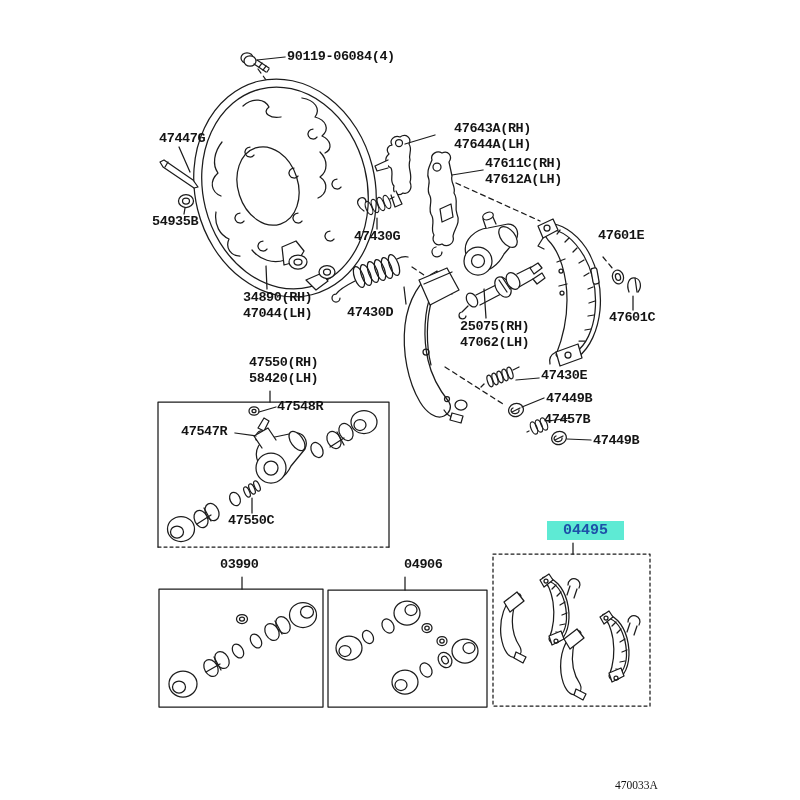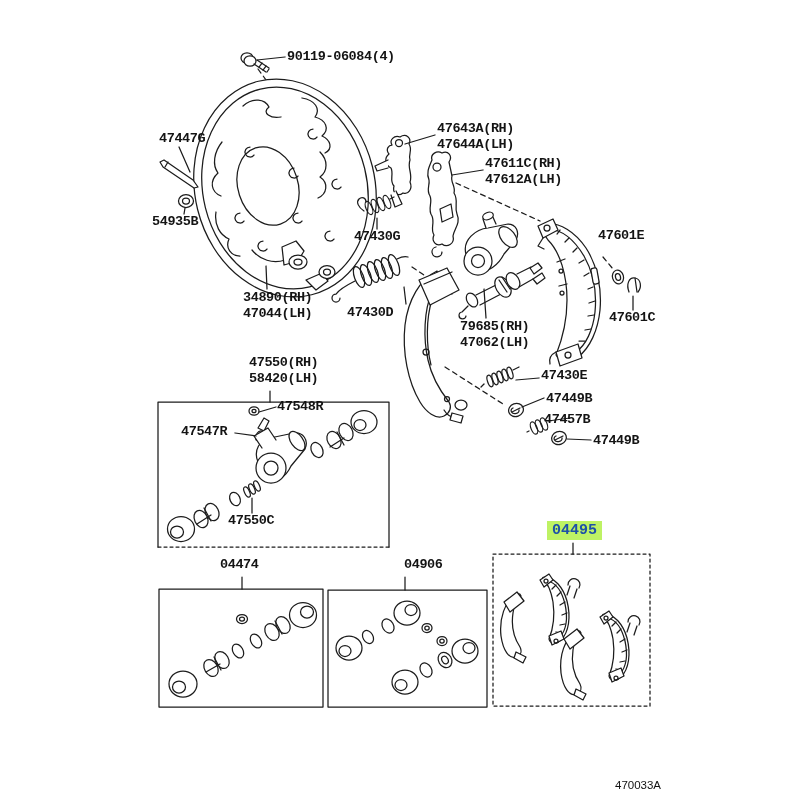--- a/index.html
+++ b/index.html
@@ -1,23 +1,23 @@
 <!DOCTYPE html>
 <html><head>
 <meta charset="utf-8">
 <style>
   html,body{margin:0;padding:0;background:#fff;}
   #stage{position:relative;width:800px;height:800px;background:#fff;overflow:hidden;
          font-family:"Liberation Mono","DejaVu Sans Mono",monospace;}
   #art{position:absolute;left:0;top:0;}
   .lbl{position:absolute;font-weight:bold;font-size:13.5px;line-height:15.5px;
        letter-spacing:-0.4px;color:#141414;white-space:pre-line;}
-  .lbl.hl{background:#bef264;color:#1d50a8;font-size:15px;line-height:17px;
-          padding:1px 5px;letter-spacing:0;}
-  #diagram-code{position:absolute;left:615px;top:779px;font-family:Liberation Sans, sans-serif;
+  .lbl.hl{background:#5eead4;color:#1d50a8;font-size:15px;line-height:17px;
+          padding:1px 16px;letter-spacing:0;}
+  #diagram-code{position:absolute;left:615px;top:779px;font-family:Liberation Serif, serif;
        font-size:11.5px;color:#111;font-weight:normal;}
 </style>
 </head>
 <body>
 
 <div id="stage">
 
 <svg id="art" width="800" height="800" viewBox="0 0 800 800">
 <g fill="none" stroke="#1c1c1c" stroke-width="1.25" stroke-linecap="round" stroke-linejoin="round">
 
@@ -302,40 +302,40 @@
     <path d="M242,577 L242,589"></path>
     <path d="M405,577 L405,590"></path>
     <path d="M573,543 L573,554"></path>
   </g>
 </g>
 </svg>
 
 <div class="lbl" style="left:287px;top:49px">90119-06084(4)</div>
 <div class="lbl" style="left:159px;top:131px">47447G</div>
 <div class="lbl" style="left:152px;top:214px">54935B</div>
-<div class="lbl" style="left:437px;top:121px">47643A(RH)
+<div class="lbl" style="left:454px;top:121px">47643A(RH)
 47644A(LH)</div>
 <div class="lbl" style="left:485px;top:156px">47611C(RH)
 47612A(LH)</div>
 <div class="lbl" style="left:598px;top:228px">47601E</div>
 <div class="lbl" style="left:354px;top:229px">47430G</div>
 <div class="lbl" style="left:243px;top:290px">34890(RH)
 47044(LH)</div>
 <div class="lbl" style="left:347px;top:305px">47430D</div>
-<div class="lbl" style="left:460px;top:319px">79685(RH)
+<div class="lbl" style="left:460px;top:319px">25075(RH)
 47062(LH)</div>
 <div class="lbl" style="left:609px;top:310px">47601C</div>
 <div class="lbl" style="left:541px;top:368px">47430E</div>
 <div class="lbl" style="left:546px;top:391px">47449B</div>
 <div class="lbl" style="left:544px;top:412px">47457B</div>
 <div class="lbl" style="left:593px;top:433px">47449B</div>
 <div class="lbl" style="left:249px;top:355px">47550(RH)
 58420(LH)</div>
 <div class="lbl" style="left:277px;top:399px">47548R</div>
 <div class="lbl" style="left:181px;top:424px">47547R</div>
 <div class="lbl" style="left:228px;top:513px">47550C</div>
-<div class="lbl" style="left:220px;top:557px">04474</div>
+<div class="lbl" style="left:220px;top:557px">03990</div>
 <div class="lbl" style="left:404px;top:557px">04906</div>
 <div class="lbl hl" style="left:547px;top:521px">04495</div>
 
 <div id="diagram-code">470033A</div>
 
 </div>
 
 </body></html>

